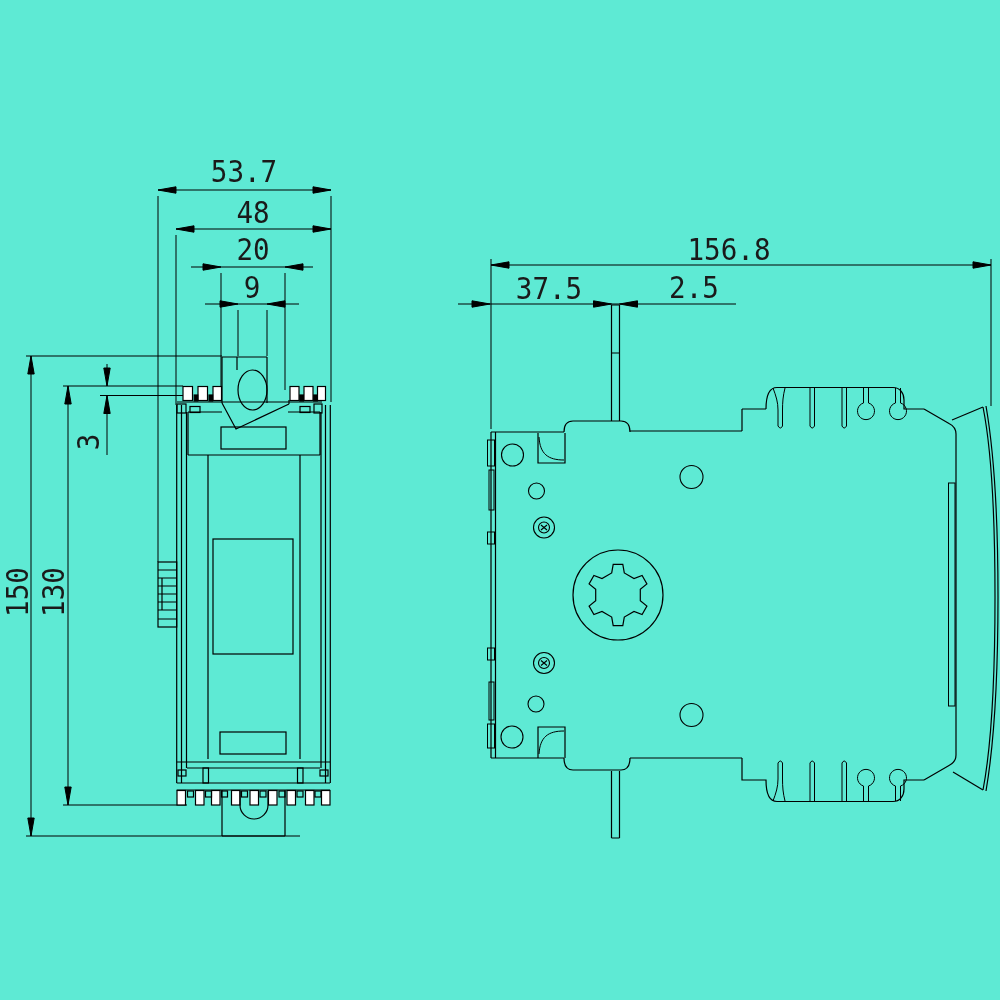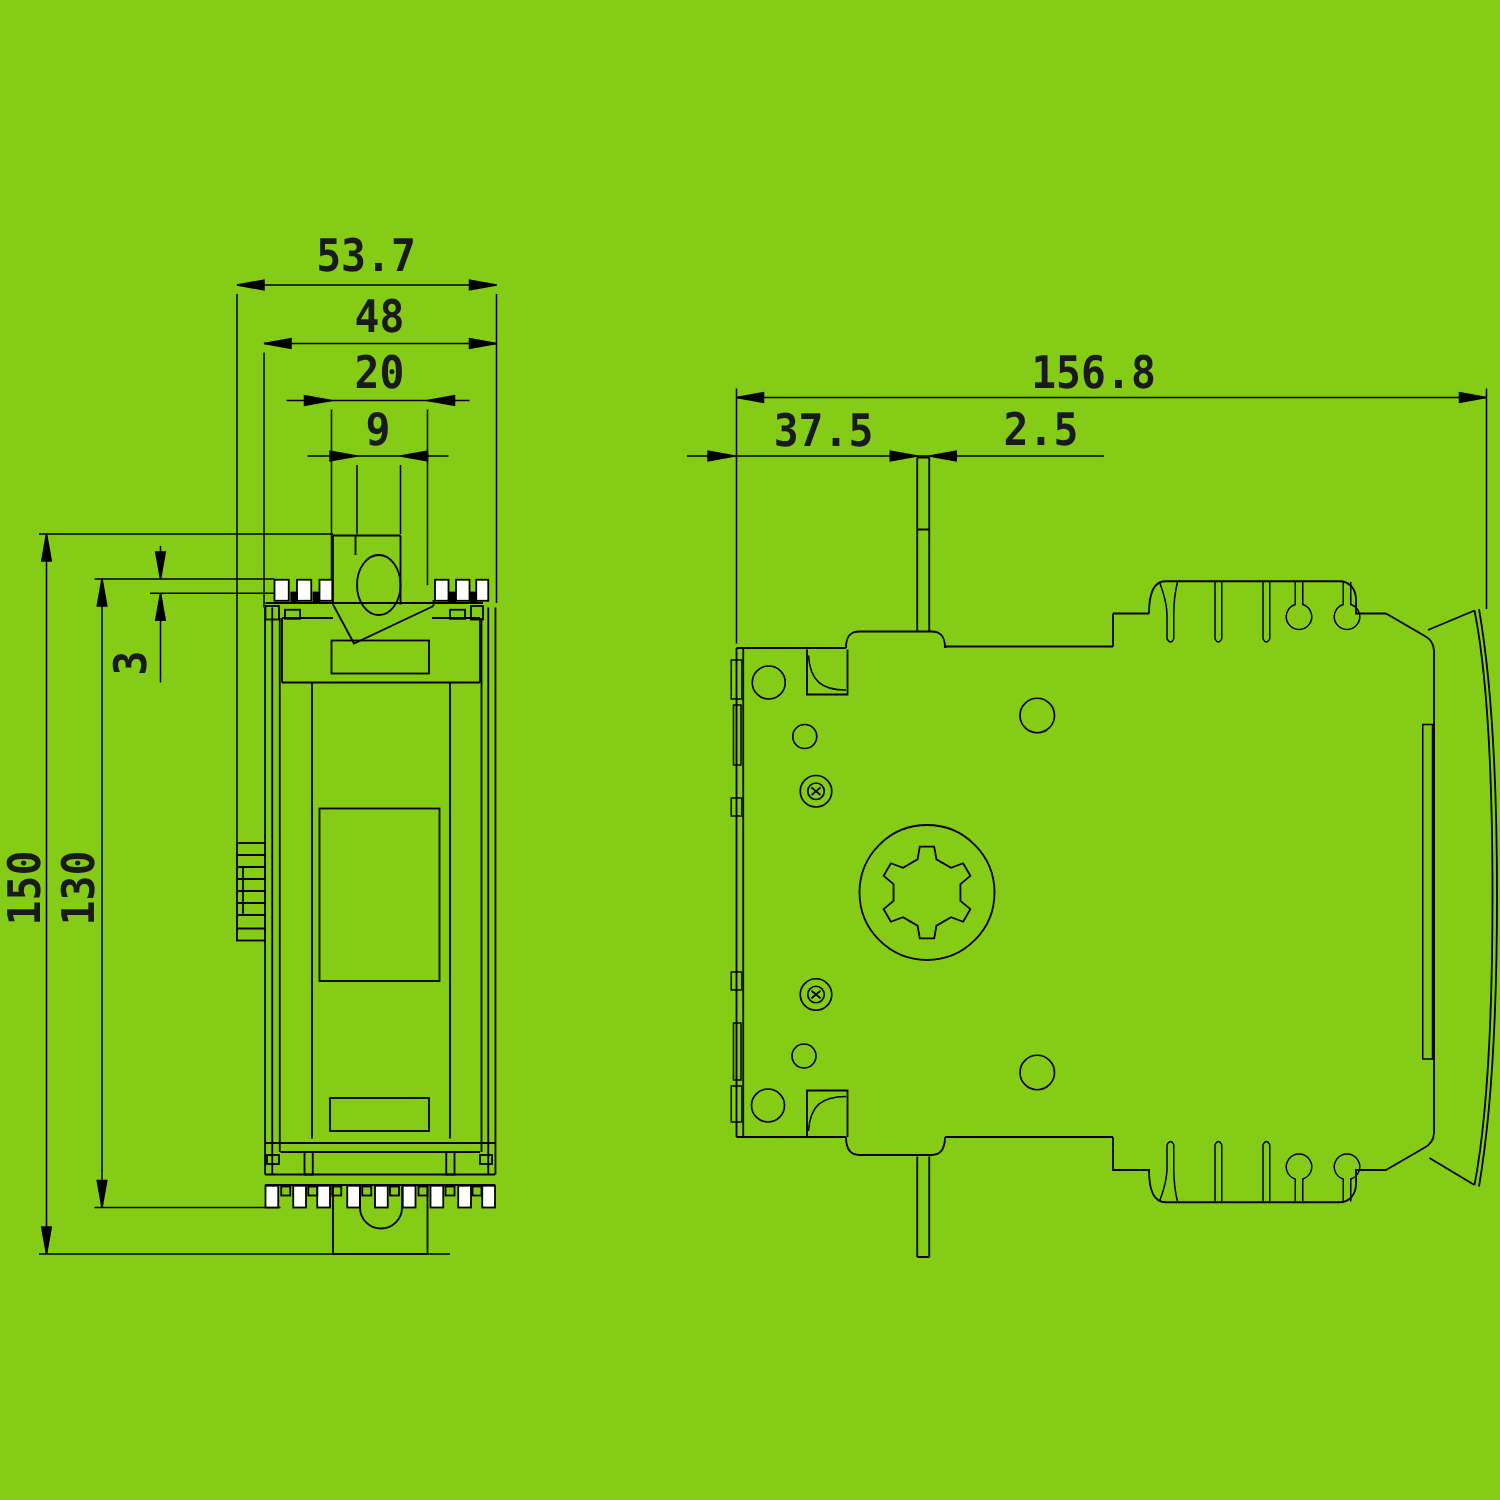--- a/index.html
+++ b/index.html
@@ -1,17 +1,17 @@
 <!DOCTYPE html>
 <html><head>
 <meta charset="utf-8">
 <style>
   html,body{margin:0;padding:0;background:#ffffff;}
-  #canvas{position:relative;width:1000px;height:1000px;background:#84cc16;overflow:hidden;
-          font-family:"DejaVu Sans Mono", monospace;font-weight:bold;}
+  #canvas{position:relative;width:1000px;height:1000px;background:#5eead4;overflow:hidden;
+          font-family:"DejaVu Sans Mono", monospace;}
   #drawing{position:absolute;left:0;top:0;}
   .dim-label{position:absolute;font-size:30px;color:#1a1a1a;white-space:nowrap;
              transform:translate(-50%,-50%) scaleX(0.92);transform-origin:center;}
   .dim-label.rot{transform:translate(-50%,-50%) rotate(-90deg) scaleX(0.92);}
 </style>
 </head>
 <body>
 
 <div id="canvas">
 

